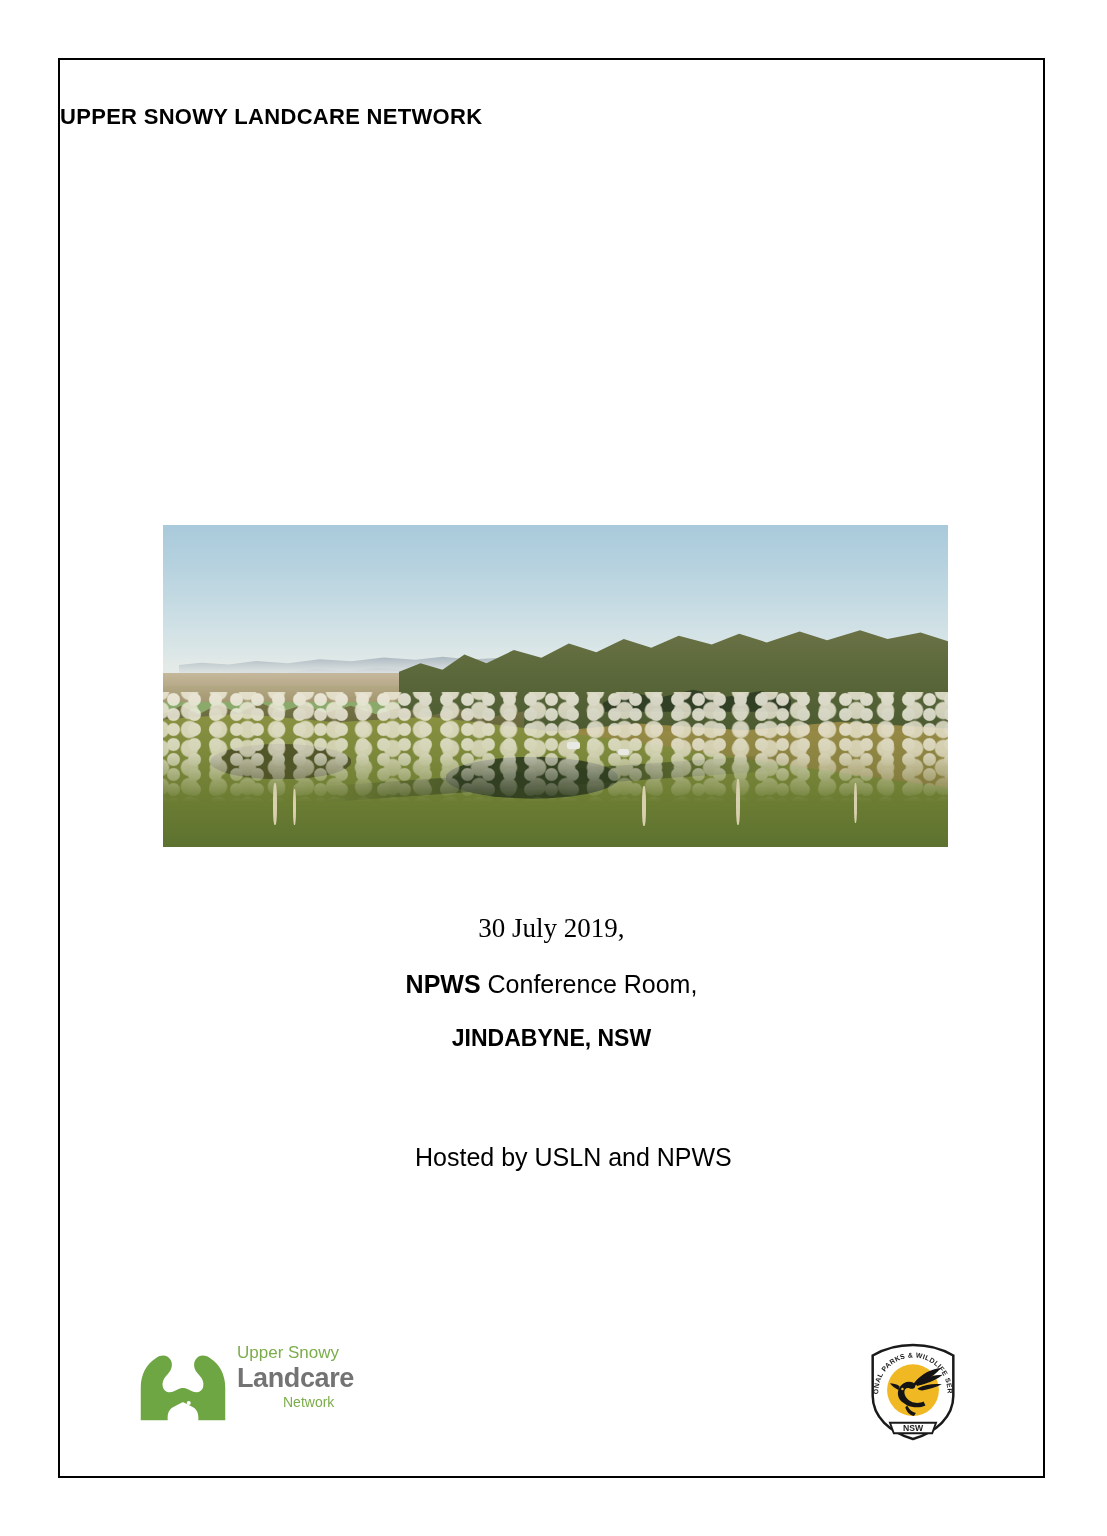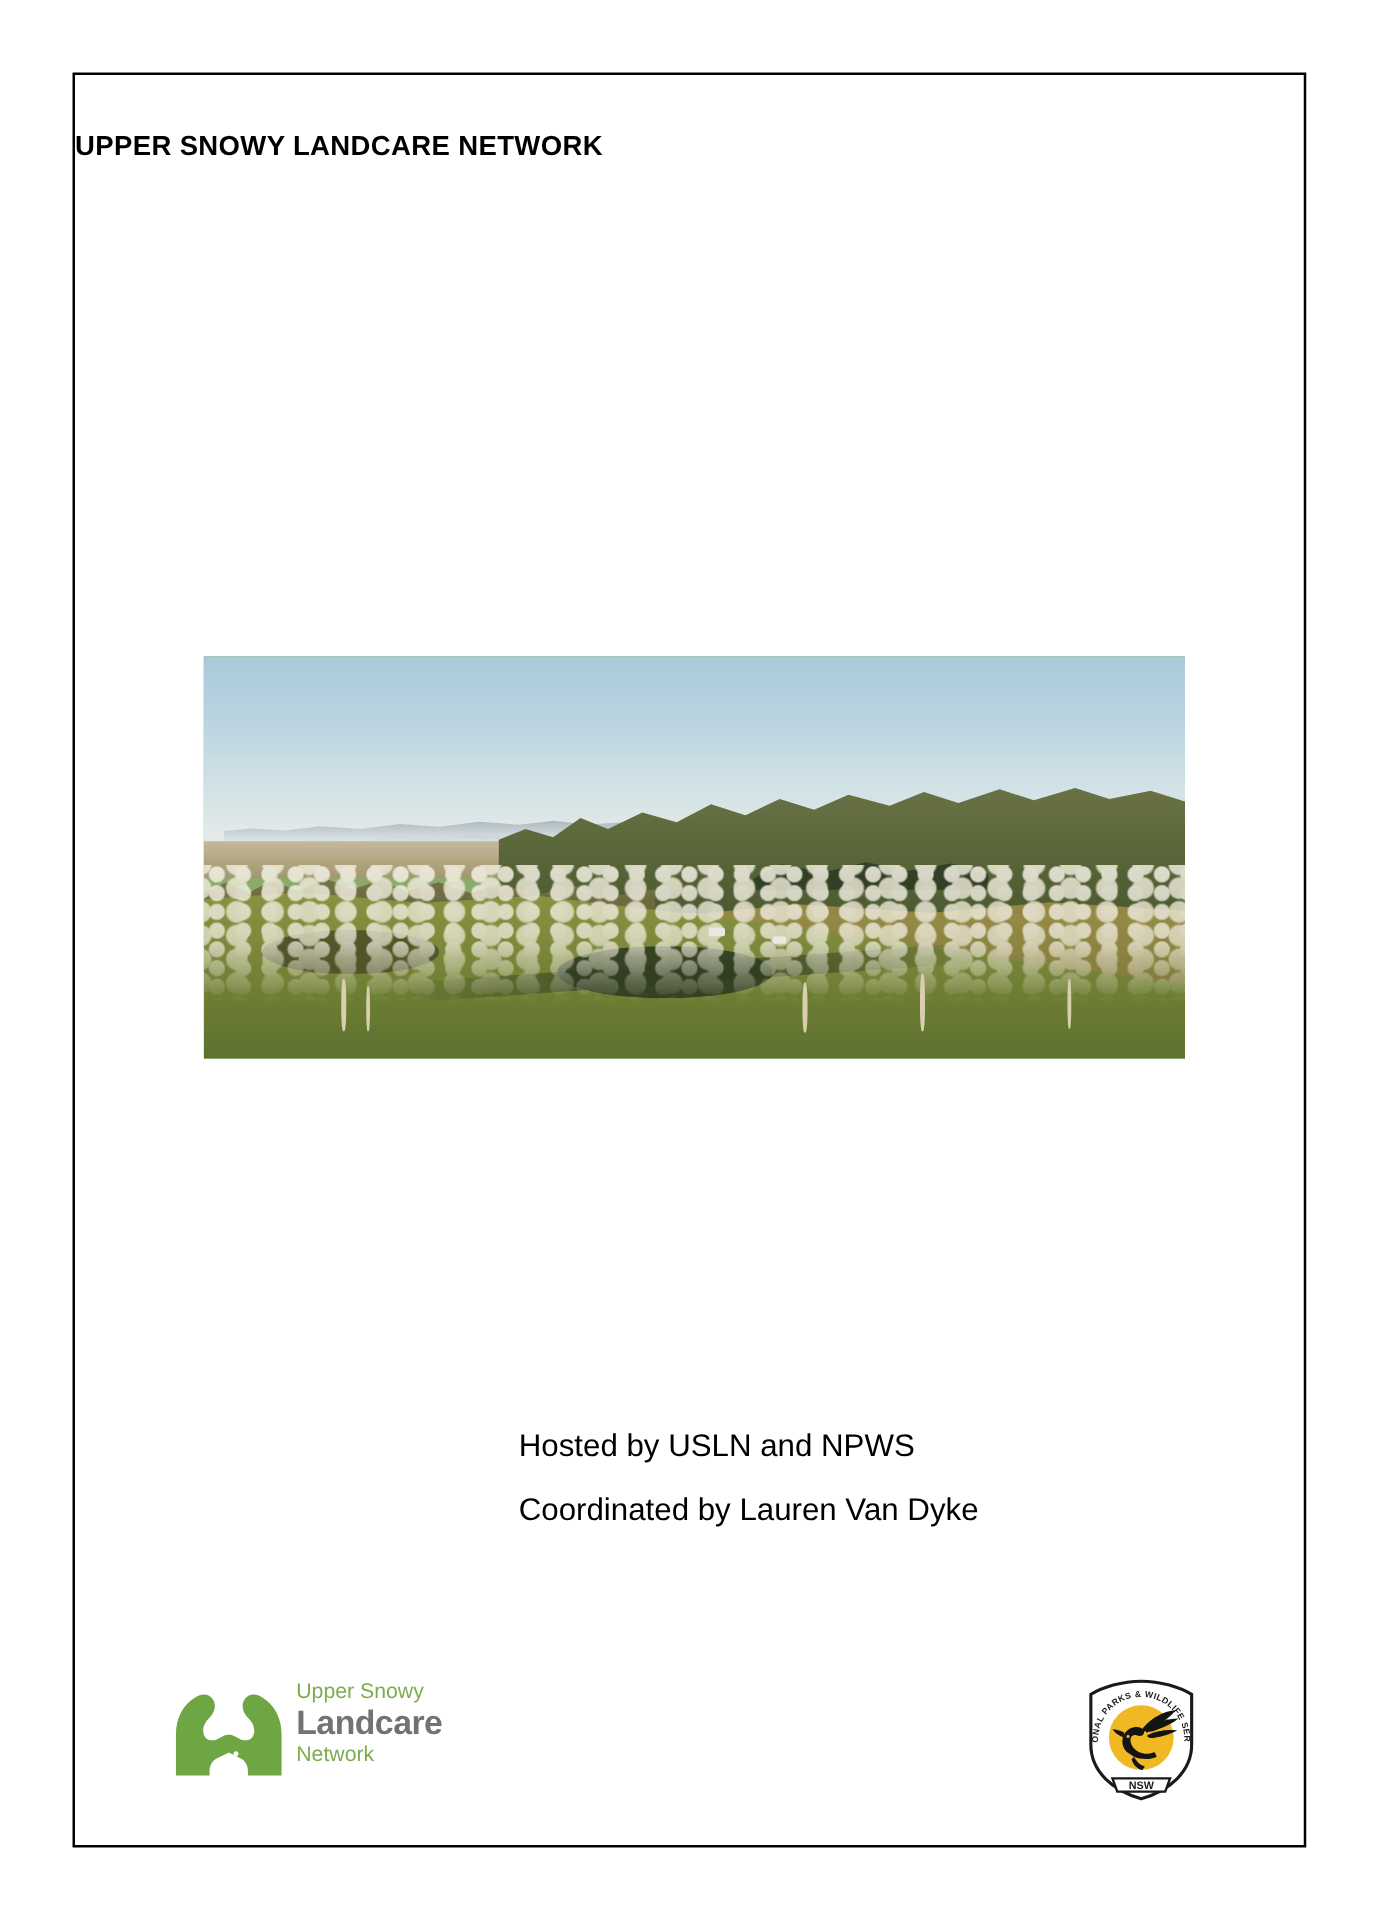--- a/index.html
+++ b/index.html
@@ -239,22 +239,23 @@
   #landcare-wordmark .lw-main {
     display: block;
     font-size: 27px;
     font-weight: bold;
     color: #737373;
     letter-spacing: -0.4px;
     margin-bottom: 3px;
   }
   #landcare-wordmark .lw-sub {
     display: block;
-    font-size: 17px;
+    font-size: 14px;
     color: #7cad4c;
+    margin-left: 46px;
   }
 
   #npws-logo {
     position: absolute;
     left: 805px;
     top: 1282px;
     width: 96px;
     height: 100px;
   }
 </style>
@@ -283,24 +284,28 @@
     <div class="layer ph-sheep"></div>
     <div class="layer ph-trunk" style="left:14%;top:80%;width:4px;height:42px;"></div>
     <div class="layer ph-trunk" style="left:16.5%;top:82%;width:3px;height:36px;" data=""></div>
     <div class="layer ph-trunk" style="left:61%;top:81%;width:4px;height:40px;"></div>
     <div class="layer ph-trunk" style="left:73%;top:79%;width:4px;height:46px;"></div>
     <div class="layer ph-trunk" style="left:88%;top:80%;width:3px;height:40px;"></div>
     <div class="layer ph-vehicle" style="left:51.5%;top:67.5%;width:13px;height:7px;"></div>
     <div class="layer ph-vehicle" style="left:58%;top:69.5%;width:11px;height:6px;"></div>
   </div>
 
+  <div id="event-details">
+    <span class="ev-line" id="event-date">30 July 2019,</span>
+    <span class="ev-line" id="event-venue"><span class="vb">NPWS</span><span> Conference Room,</span></span>
+    <span class="ev-line" id="event-city">JINDABYNE, NSW</span>
+  </div>
 
   <div id="credits">
     <span class="credit-line">Hosted by USLN and NPWS</span>
-    <span class="credit-line">Coordinated by Lauren Van Dyke</span>
   </div>
 
   <div id="landcare-logo">
     <svg id="landcare-mark" viewBox="0 0 100 100">
 
       <path d="M6,92 L6,58 C6,44 12,33 22,27 C28,23 34,24 37,29 C40,34 38,40 34,44
                C30,48 28,52 29,57 C30,62 35,64 40,62 L46,59 C50,57 54,59 55,63
                C56,68 53,72 48,74 L40,78 C36,80 34,84 34,89 L34,92 Z" fill="#6fa644"></path>
 
       <path d="M94,92 L94,58 C94,44 88,33 78,27 C72,23 66,24 63,29 C60,34 62,40 66,44

